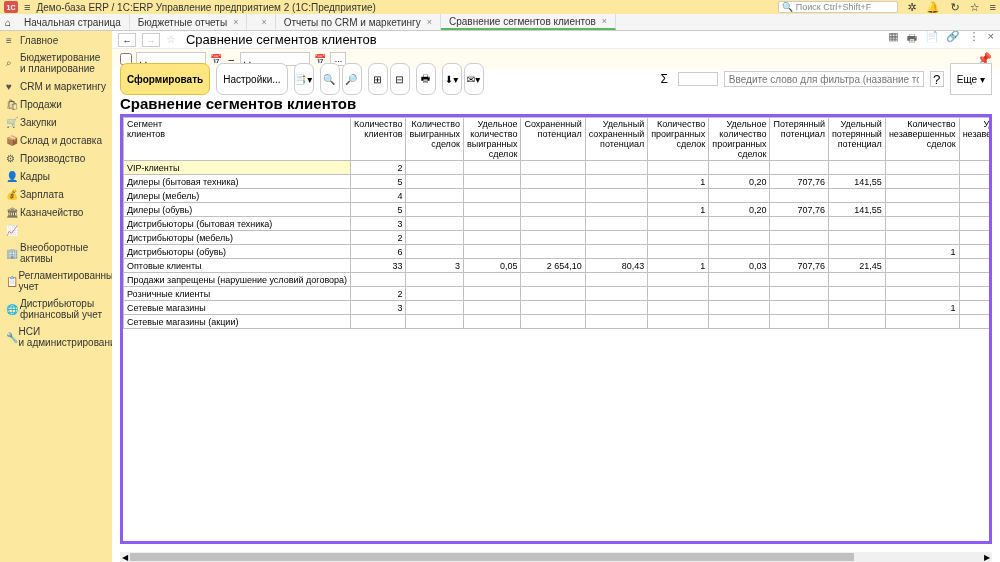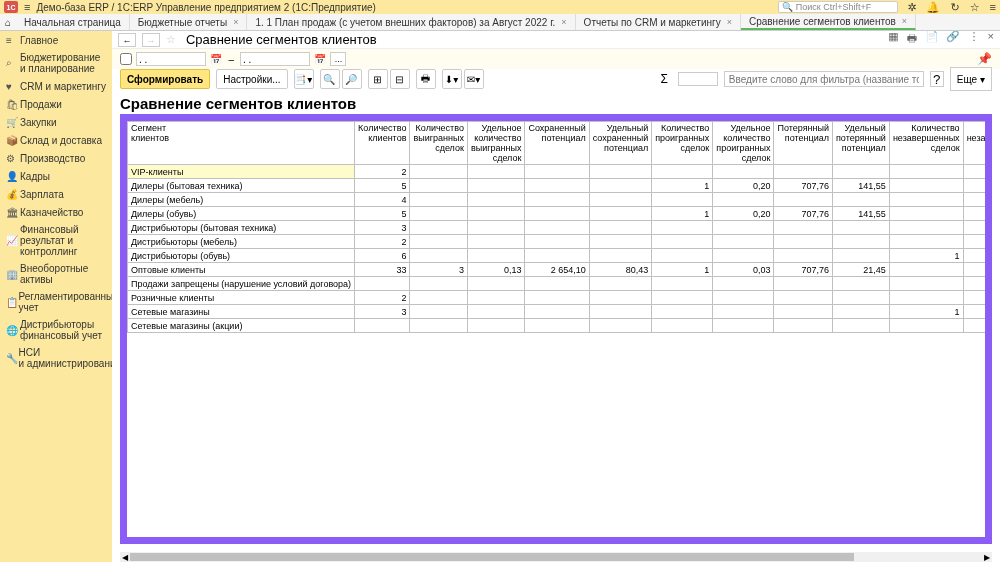--- a/index.html
+++ b/index.html
@@ -30,30 +30,30 @@
 .page-title { font-size: 13px; margin-left: 4px; }
 .head-right { margin-left: auto; display: flex; gap: 8px; }
 .head-right span { cursor: pointer; font-size: 11px; color: #666; }
 .date-row { height: 20px; background: #fffdf0; display: flex; align-items: center; padding: 0 8px; gap: 4px; font-size: 10px; }
 .date-check { width: 12px; height: 12px; }
 .date-input { width: 70px; height: 14px; border: 1px solid #ccc; padding: 0 2px; font-size: 10px; }
 .date-sep { margin: 0 2px; }
 .dots-btn { width: 16px; height: 14px; border: 1px solid #ccc; background: #fff; cursor: pointer; font-size: 9px; }
 .pin { margin-left: auto; color: #f0ad4e; font-size: 12px; cursor: pointer; }
 .toolbar { height: 20px; display: flex; align-items: center; padding: 0 8px; gap: 6px; }
-.btn { height: 20px; border: 1px solid #ccc; background: #fff; padding: 0 6px; font-size: 10px; display: flex; align-items: center; cursor: pointer; border-radius: 2px; }
+.btn { height: 32px; border: 1px solid #ccc; background: #fff; padding: 0 6px; font-size: 10px; display: flex; align-items: center; cursor: pointer; border-radius: 7px; }
 .btn.primary { background: #ffe680; border-color: #e0c040; font-weight: bold; }
 .btn-icon { width: 20px; justify-content: center; padding: 0; }
 .btn-grp { display: flex; gap: 2px; }
 .sum-icon { margin-left: auto; font-size: 12px; padding: 0 4px; }
 .filter-input { width: 200px; height: 16px; border: 1px solid #ccc; padding: 0 4px; font-size: 10px; }
 .qbtn { width: 14px; height: 16px; border: 1px solid #ccc; background: #fff; cursor: pointer; }
-.more-btn { height: 24px; border: 1px solid #ccc; padding: 0 6px; font-size: 10px; cursor: pointer; background: #fff; }
+.more-btn { height: 32px; border: 1px solid #ccc; padding: 0 6px; font-size: 10px; cursor: pointer; background: #fff; }
 .report-title { font-size: 15px; font-weight: bold; padding: 6px 8px 2px; }
-.grid-wrap { flex: 1; overflow: auto; margin: 0 8px 8px; border: 7px solid #8b5cf6; }
+.grid-wrap { flex: 1; overflow: auto; margin: 0 8px 8px; border: 3px solid #8b5cf6; }
 table { border-collapse: collapse; font-size: 9px; width: 100%; }
 th, td { border: 1px solid #c0c0c0; padding: 1px 3px; text-align: left; height: 14px; white-space: nowrap; }
 th { background: #fff; font-weight: normal; vertical-align: top; height: 22px; line-height: 10px; }
 th.num, td.num { text-align: right; }
 .hl { background: #fffccc; margin-left: 12px; }
 .scroll-track { height: 10px; background: #f0f0f0; margin: 0 8px; display: flex; align-items: center; }
 .scroll-thumb { height: 8px; background: #c0c0c0; width: 83%; }
 .scroll-arrow { width: 10px; text-align: center; font-size: 8px; cursor: pointer; }
 </style>
 </head>
@@ -81,21 +81,20 @@
 <div class="tabbar">
   <div class="tab-home">⌂</div>
   <div class="tab">
       <span>Начальная страница</span>
     </div>
   <div class="tab">
       <span>Бюджетные отчеты</span>
       <span class="close">×</span>
     </div>
   <div class="tab">
-      <span>1. 1 План продаж (с учетом внешних факторов) за Август 2022 г.</span>
       <span class="close">×</span>
     </div>
   <div class="tab">
       <span>Отчеты по CRM и маркетингу</span>
       <span class="close">×</span>
     </div>
   <div class="tab active">
       <span>Сравнение сегментов клиентов</span>
       <span class="close">×</span>
     </div>
@@ -138,21 +137,20 @@
       <div class="sidebar-item">
         <span class="icon">💰</span>
         <span class="label">Зарплата</span>
       </div>
       <div class="sidebar-item">
         <span class="icon">🏛</span>
         <span class="label">Казначейство</span>
       </div>
       <div class="sidebar-item">
         <span class="icon">📈</span>
-        <span class="label">Финансовый результат и контроллинг</span>
       </div>
       <div class="sidebar-item">
         <span class="icon">🏢</span>
         <span class="label">Внеоборотные активы</span>
       </div>
       <div class="sidebar-item">
         <span class="icon">📋</span>
         <span class="label">Регламентированный учет</span>
       </div>
       <div class="sidebar-item">
@@ -332,21 +330,21 @@
               <td class="num"></td>
               <td class="num"></td>
               <td class="num"></td>
               <td class="num">1</td>
               <td class="num"></td>
             </tr>
             <tr>
               <td>Оптовые клиенты</td>
               <td class="num">33</td>
               <td class="num">3</td>
-              <td class="num">0,13</td>
+              <td class="num">0,05</td>
               <td class="num">2 654,10</td>
               <td class="num">80,43</td>
               <td class="num">1</td>
               <td class="num">0,03</td>
               <td class="num">707,76</td>
               <td class="num">21,45</td>
               <td class="num"></td>
               <td class="num"></td>
             </tr>
             <tr>

